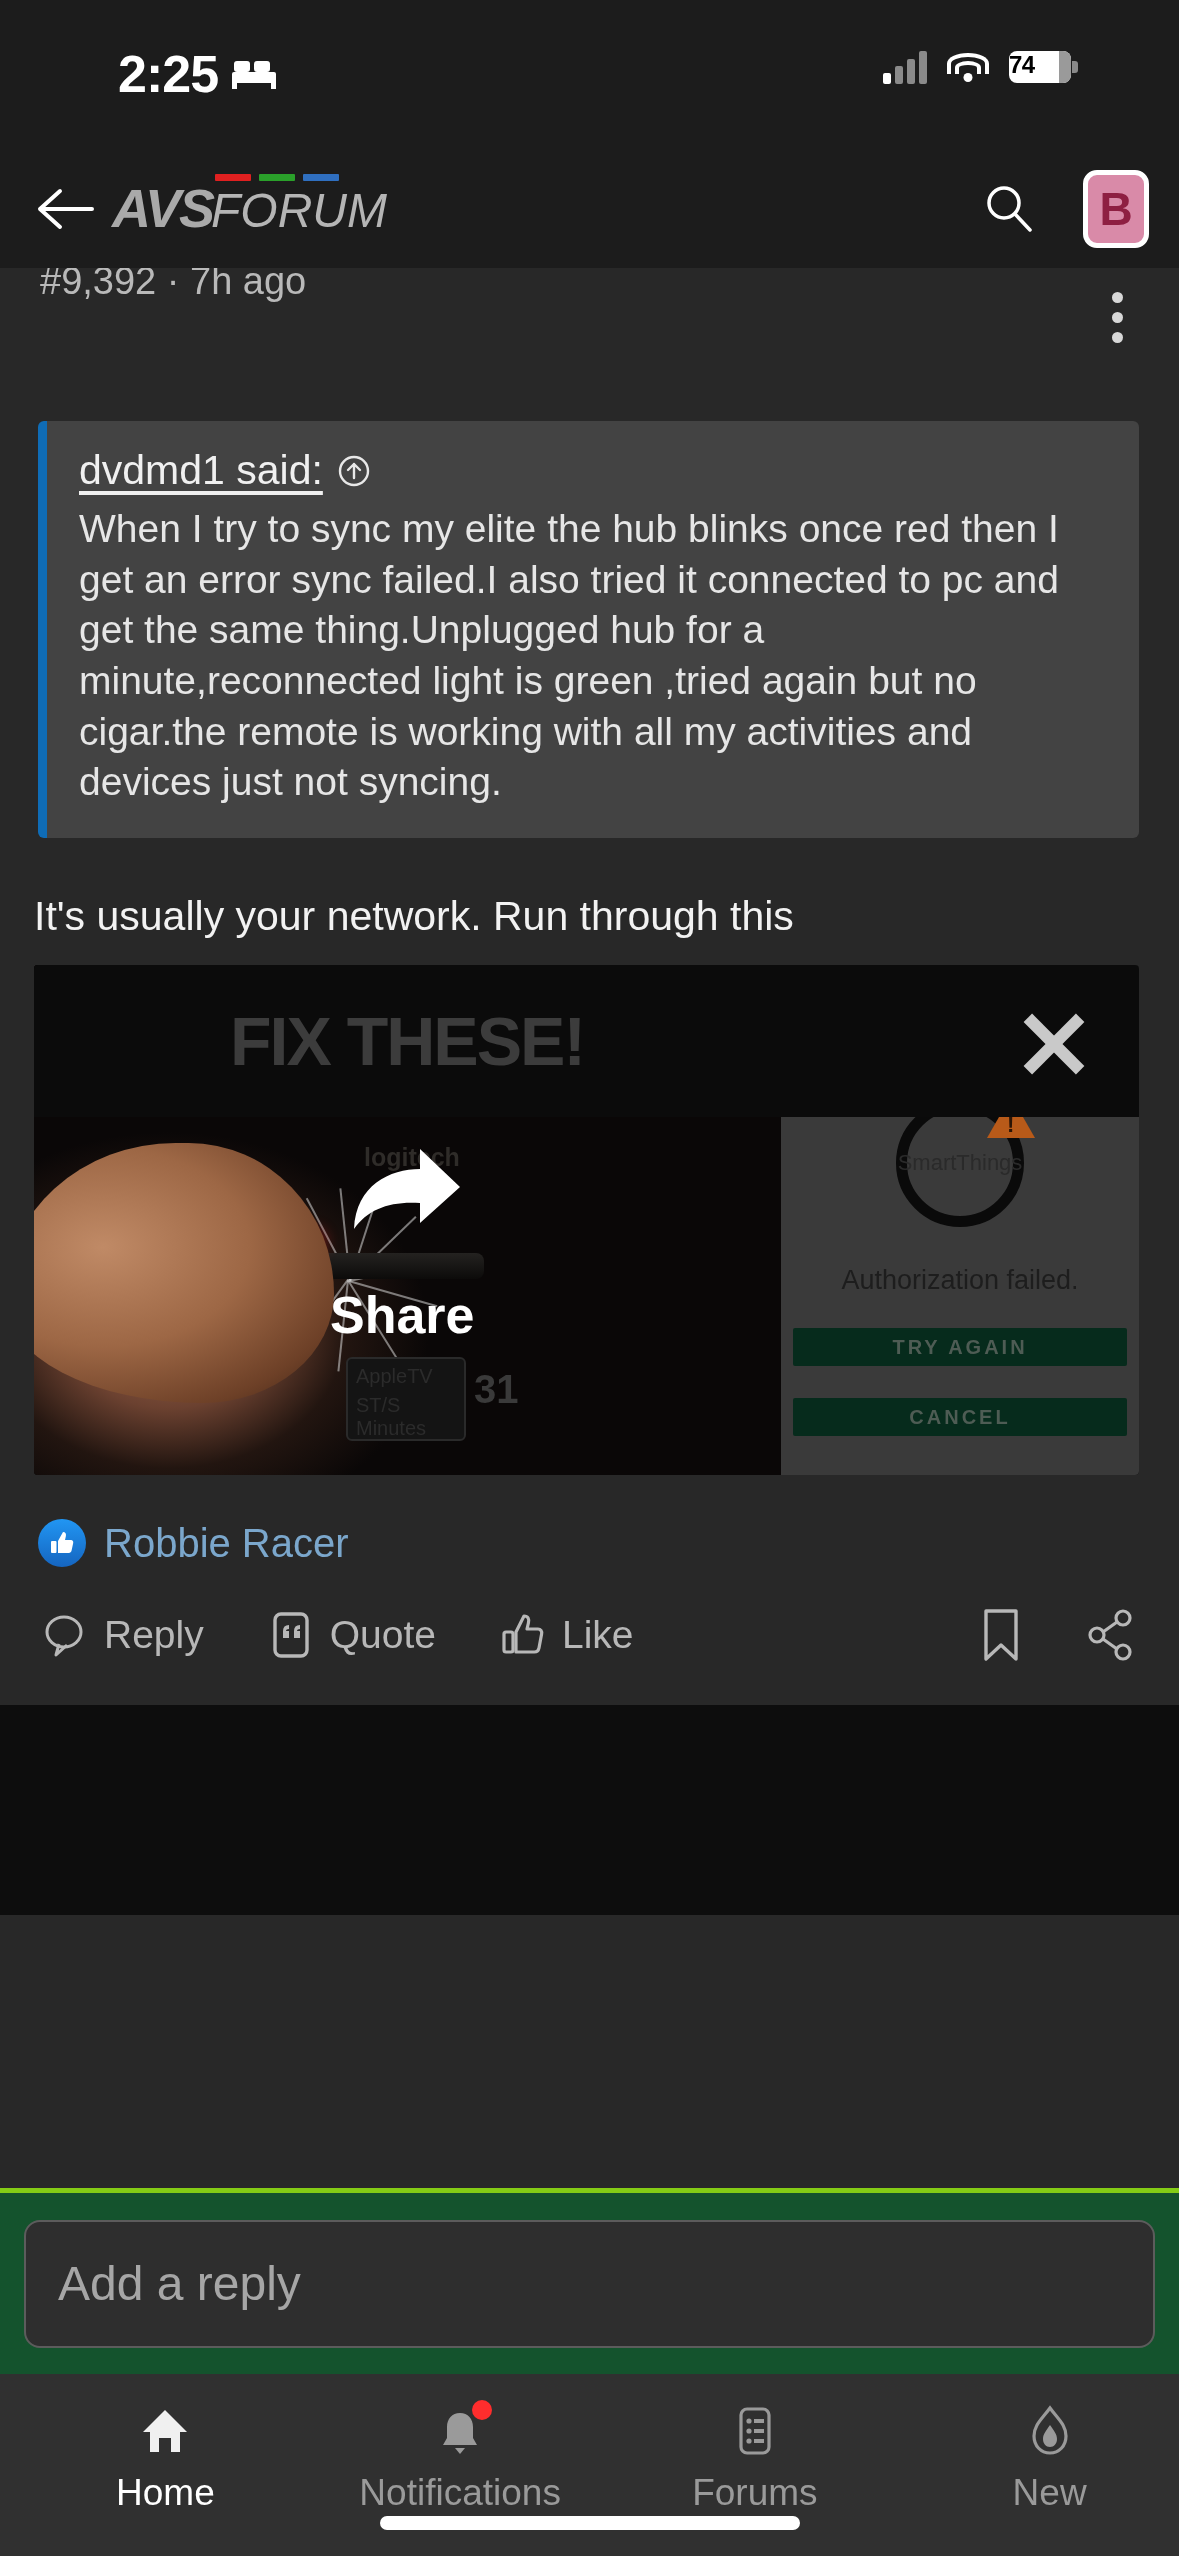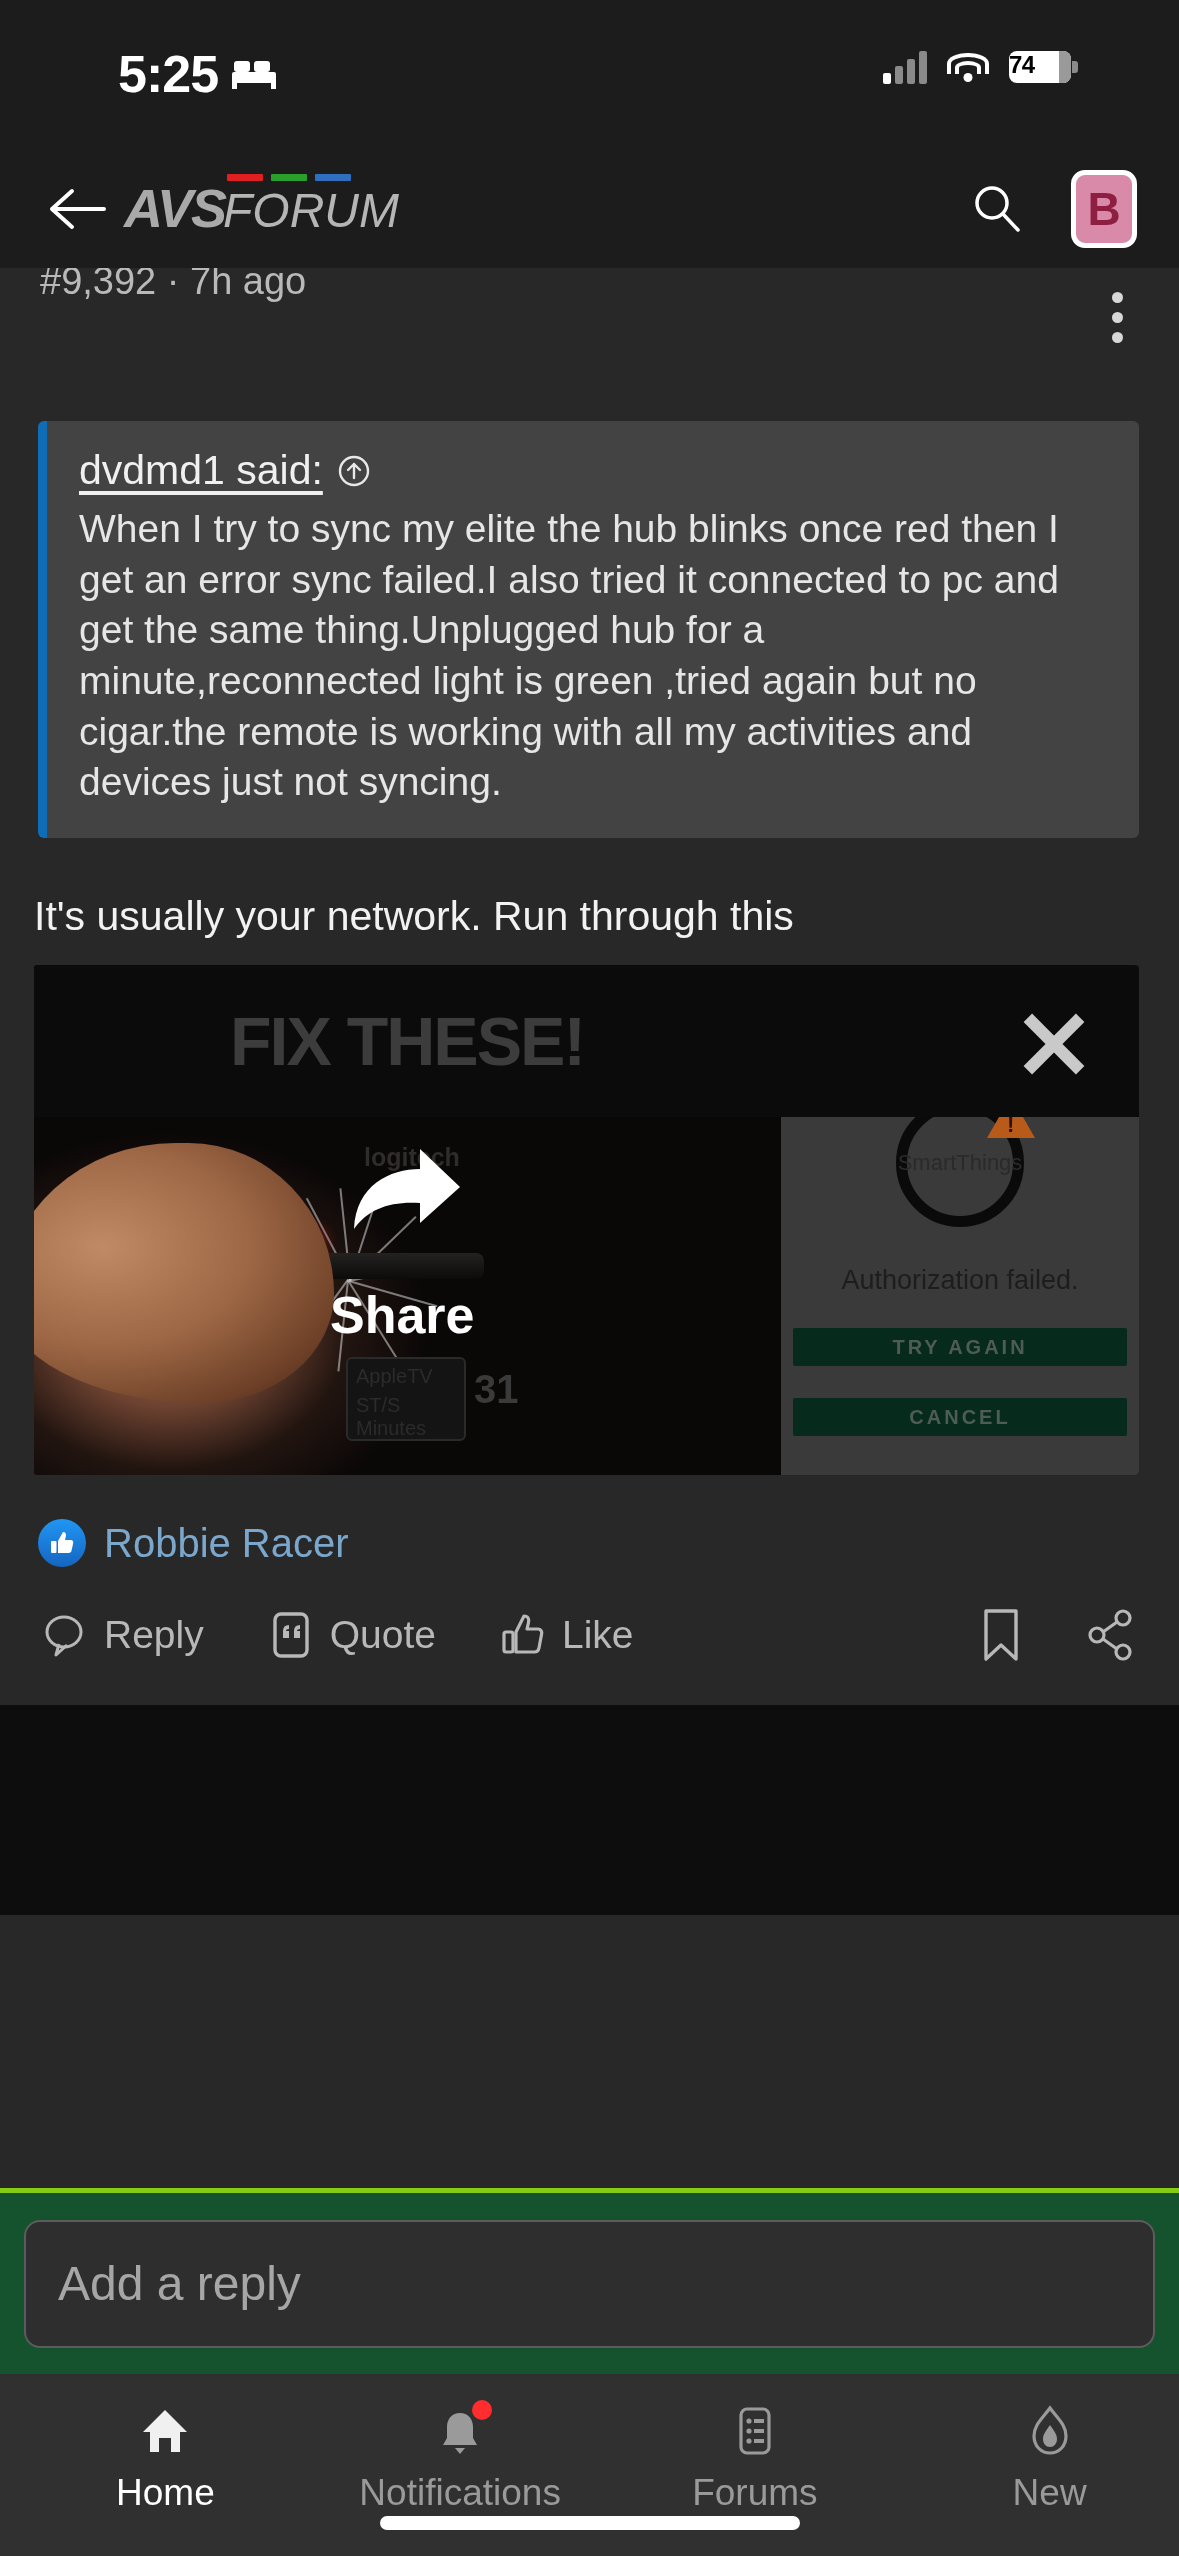--- a/index.html
+++ b/index.html
@@ -36,21 +36,21 @@
   .wifi .a1 { width:42px; height:21px; top:2px; }
   .wifi .a2 { width:26px; height:13px; top:10px; }
   .wifi .dot { width:9px; height:9px; background:#fff; border-radius:50%; border:none; top:22px; }
   .batt { position:relative; width:62px; height:32px; }
   .batt .shell { position:absolute; inset:0; background:#fff; border-radius:8px; display:flex; align-items:center; justify-content:center; }
   .batt .fillmask { position:absolute; right:0; top:0; width:12px; height:32px; background:#9a9a9a; border-radius:0 8px 8px 0; }
   .batt .num { position:relative; z-index:2; color:#000; font-size:24px; font-weight:700; letter-spacing:-0.5px; }
   .batt .nub { position:absolute; right:-7px; top:10px; width:6px; height:12px; background:#8a8a8a; border-radius:0 3px 3px 0; }
 
   
-  .header { height:118px; flex:0 0 118px; display:flex; align-items:center; padding:0 42px; background:#1c1c1c; position:relative; }
+  .header { height:118px; flex:0 0 118px; display:flex; align-items:center; padding:0 30px; background:#1c1c1c; position:relative; }
   .back { width:70px; height:70px; display:flex; align-items:center; justify-content:center; }
   .back svg { width:58px; height:48px; }
   .logo { display:flex; align-items:flex-end; margin-left:12px; }
   .logo .avs { font-size:54px; font-weight:800; font-style:italic; color:#a9a9a9; letter-spacing:-2px; line-height:0.95; font-family:"Liberation Sans", sans-serif; }
   .logo .forumwrap { position:relative; margin-left:-2px; }
   .logo .forum { font-size:48px; font-style:italic; color:#b5b5b5; letter-spacing:0px; line-height:1; font-weight:400; }
   .logo .rgb { position:absolute; top:-13px; left:4px; display:flex; gap:8px; }
   .logo .rgb i { display:block; width:36px; height:7px; border-radius:1px; }
   .hdr-right { margin-left:auto; display:flex; align-items:center; gap:42px; }
   .search-btn { width:64px; height:64px; display:flex; align-items:center; justify-content:center; }
@@ -159,21 +159,21 @@
   .badge { position:absolute; right:-6px; top:-2px; width:20px; height:20px; border-radius:50%; background:#ff2d2d; }
   .homebar { position:absolute; bottom:26px; left:50%; transform:translateX(-50%); width:420px; height:14px; border-radius:8px; background:#fff; }
 </style>
 </head>
 <body>
 
 <div class="phone">
 
   <div class="statusbar">
     <div class="sb-left">
-      <div class="sb-time">5:25</div>
+      <div class="sb-time">2:25</div>
       <div class="sb-bed">
         <i class="pillow"></i>
           <i class="pillow2"></i>
           <i class="base"></i>
           <i class="lg1"></i>
           <i class="lg2"></i>
       </div>
     </div>
     <div class="sb-right">
       <div class="bars">

